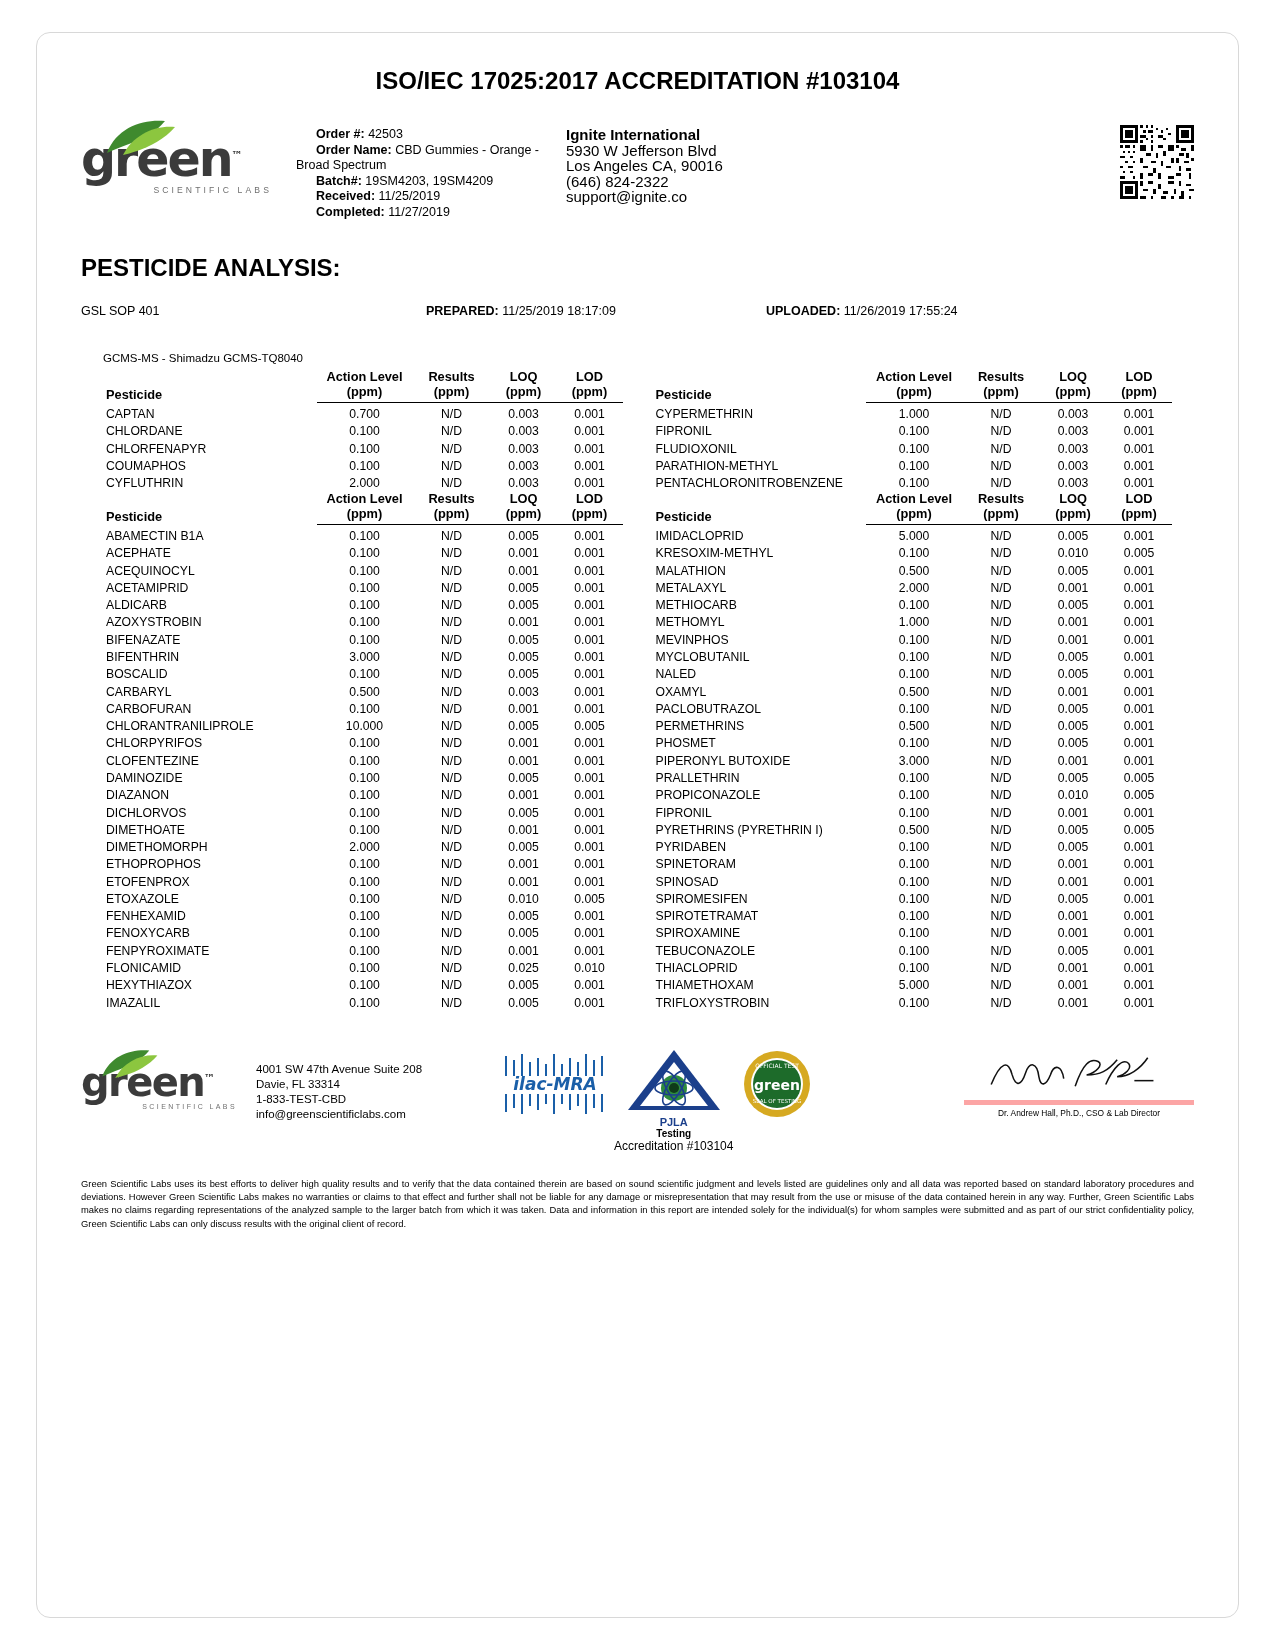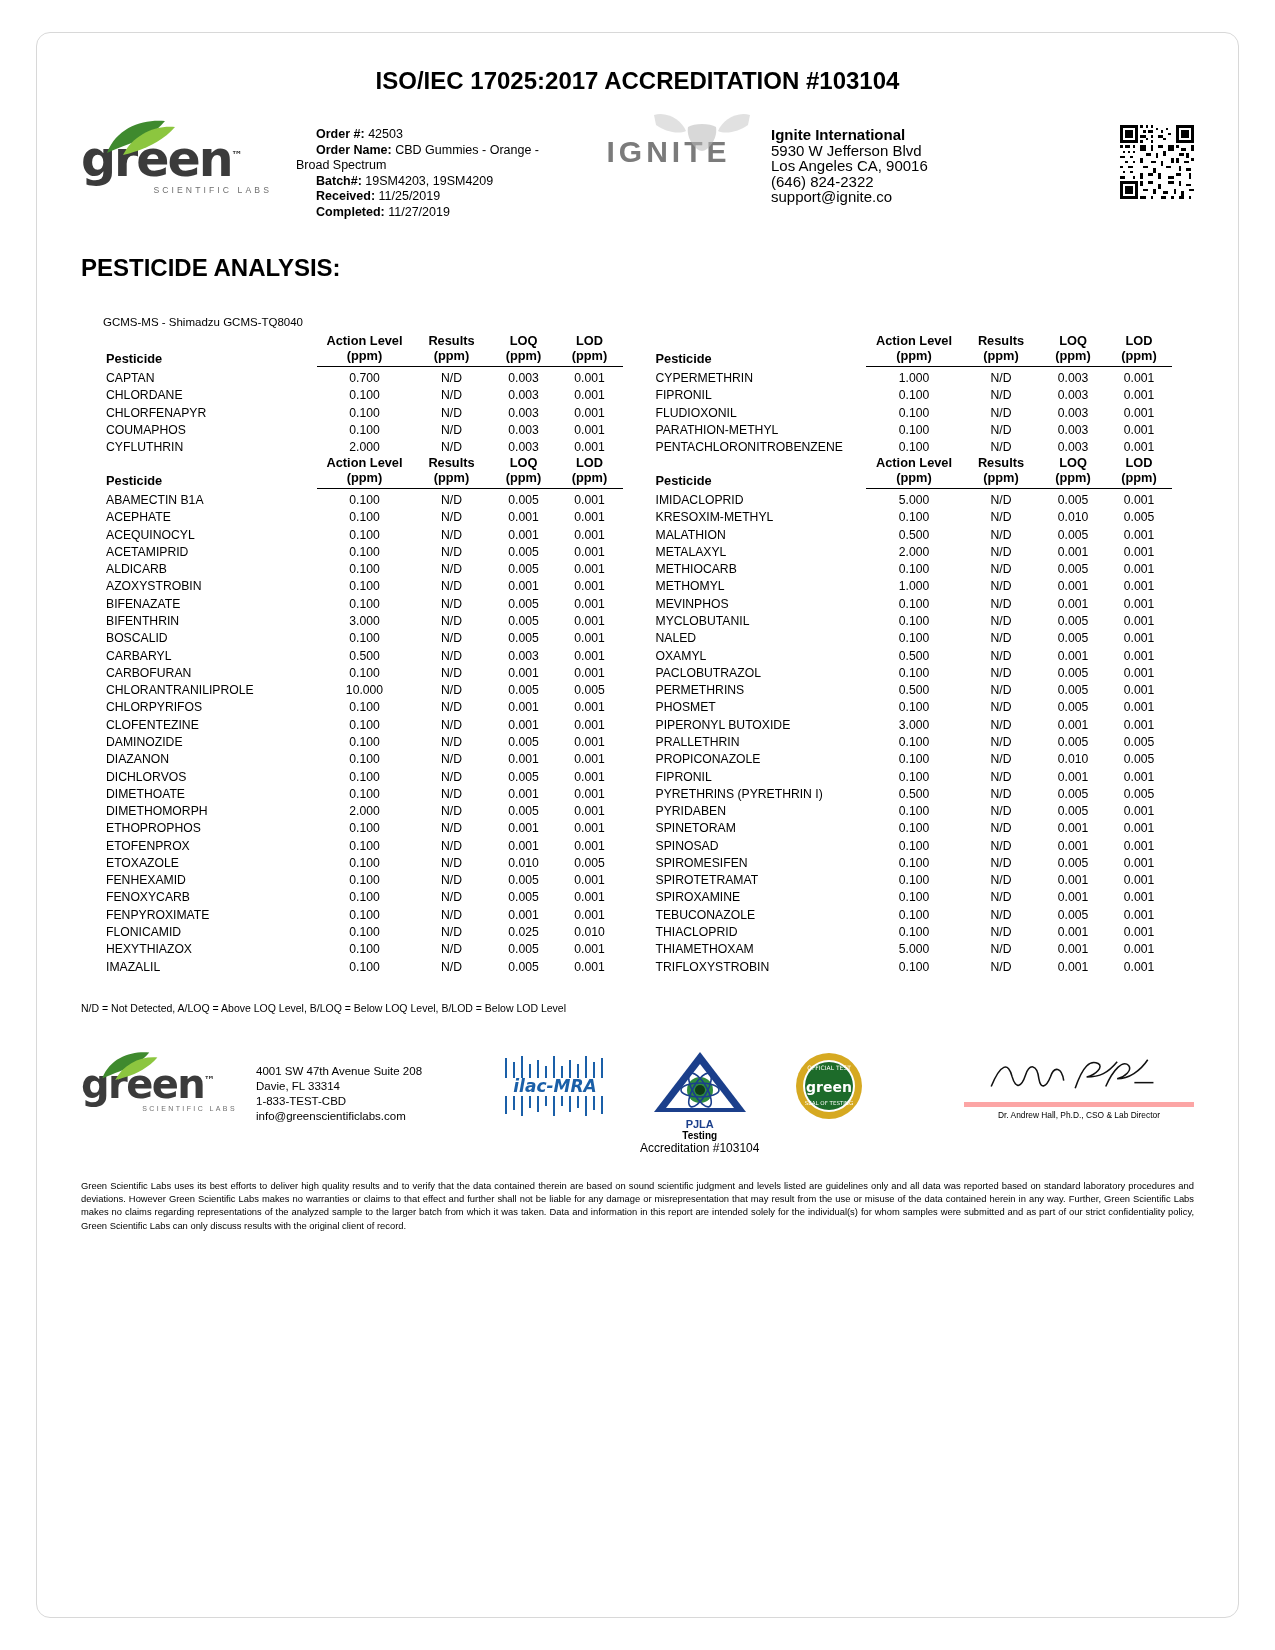--- a/index.html
+++ b/index.html
@@ -123,21 +123,21 @@
   .col-lod { width:66px; }
 
   .footnote { font-size:10.5px; margin:26px 0 0 0; padding-left:0; }
 
   
   .footer {
     display:flex; align-items:flex-start; margin-top:30px;
   }
   .f-logo { width:175px; padding-top:18px;}
   .f-addr { width:240px; font-size:11.5px; line-height:15px; padding-top:20px;}
-  .f-badges { flex:1; display:flex; align-items:flex-start; gap:26px; padding-top:6px;}
+  .f-badges { flex:1; display:flex; align-items:flex-start; padding-top:6px;}
   .sig { width:230px; text-align:center; padding-top:10px;}
   .sig .line { font-size:8.4px; border-top:5px solid #fca5a5; padding-top:3px; margin-top:2px;}
   .sig .swirl { height:42px; }
 
   .ilac { text-align:center; }
   .pjla { text-align:center; font-size:9px; }
   .pjla .p1 { font-weight:bold; color:#1b3f8b; font-size:11px;}
   .pjla .p2 { font-weight:bold; color:#000; font-size:10px;}
   .pjla .p3 { font-size:12px; }
   .seal { text-align:center; }
@@ -181,30 +181,20 @@
         <div><b>Order Name:</b>
           <span>CBD Gummies - Orange - Broad Spectrum</span></div>
         <div><b>Batch#:</b>
           <span>19SM4203, 19SM4209</span></div>
         <div><b>Received:</b>
           <span>11/25/2019</span></div>
         <div><b>Completed:</b>
           <span>11/27/2019</span></div>
       </div>
 
-      <div class="brand-cell">
-        <div class="ignite-wrap">
-          <svg class="bull" width="108" height="46" viewBox="0 0 108 46">
-            <path d="M6 6 C20 2 34 12 38 22 C30 26 16 22 8 16 Z" fill="#c9c9c9"></path>
-            <path d="M102 6 C88 2 74 12 70 22 C78 26 92 22 100 16 Z" fill="#c9c9c9"></path>
-            <path d="M40 18 C46 14 62 14 68 18 C70 30 60 42 54 42 C48 42 38 30 40 18 Z" fill="#b9b9b9"></path>
-          </svg>
-          <div class="ignite-word">IGNITE</div>
-        </div>
-      </div>
 
       <div class="client-cell">
         <div class="cname">Ignite International</div>
         <div>5930 W Jefferson Blvd</div>
         <div>Los Angeles CA, 90016</div>
         <div>(646) 824-2322</div>
         <div>support@ignite.co</div>
       </div>
 
       <div class="qr-cell">
@@ -306,20 +296,31 @@
             <rect x="20" y="28" width="1" height="1"></rect>
               <rect x="23" y="28" width="2" height="1"></rect>
               <rect x="27" y="28" width="1" height="1"></rect>
           </g>
         </svg>
       </div>
     </div>
 
     <h3 class="section">PESTICIDE ANALYSIS:</h3>
 
+    <div class="meta-row">
+      <div class="sop">GSL SOP 401</div>
+      <div class="prep">
+        <b>PREPARED:</b>
+        <span>11/25/2019 18:17:09</span>
+      </div>
+      <div class="upl">
+        <b>UPLOADED:</b>
+        <span>11/26/2019 17:55:24</span>
+      </div>
+    </div>
 
     <div class="instr">GCMS-MS - Shimadzu GCMS-TQ8040</div>
     <div class="tbl-pair">
       <div>
         <table class="pest">
           <thead>
             <tr>
               <th class="name" rowspan="2">Pesticide</th>
               <th class="col-al">Action Level</th>
               <th class="col-res">Results</th>
@@ -860,21 +861,20 @@
                 <td>0.100</td>
                 <td>N/D</td>
                 <td>0.001</td>
                 <td>0.001</td>
               </tr>
             </tbody>
         </table>
       </div>
     </div>
 
-    <div class="footnote">N/D = Not Detected, A/LOQ = Above LOQ Level, B/LOQ = Below LOQ Level, B/LOD = Below LOD Level</div>
 
     <div class="footer">
       <div class="f-logo">
         <div class="gsl-logo small">
           <svg class="leaf" viewBox="0 0 74 40">
             <path d="M4 36 C14 10 40 2 62 4 C52 16 40 22 26 27 C18 30 10 33 4 36 Z" fill="#3f8a2e"></path>
             <path d="M20 38 C30 18 52 8 72 10 C62 22 46 30 34 34 C28 36 24 37 20 38 Z" fill="#8cc63f"></path>
           </svg>
           <div class="word">
             <span>green</span><span class="tm">™</span>

